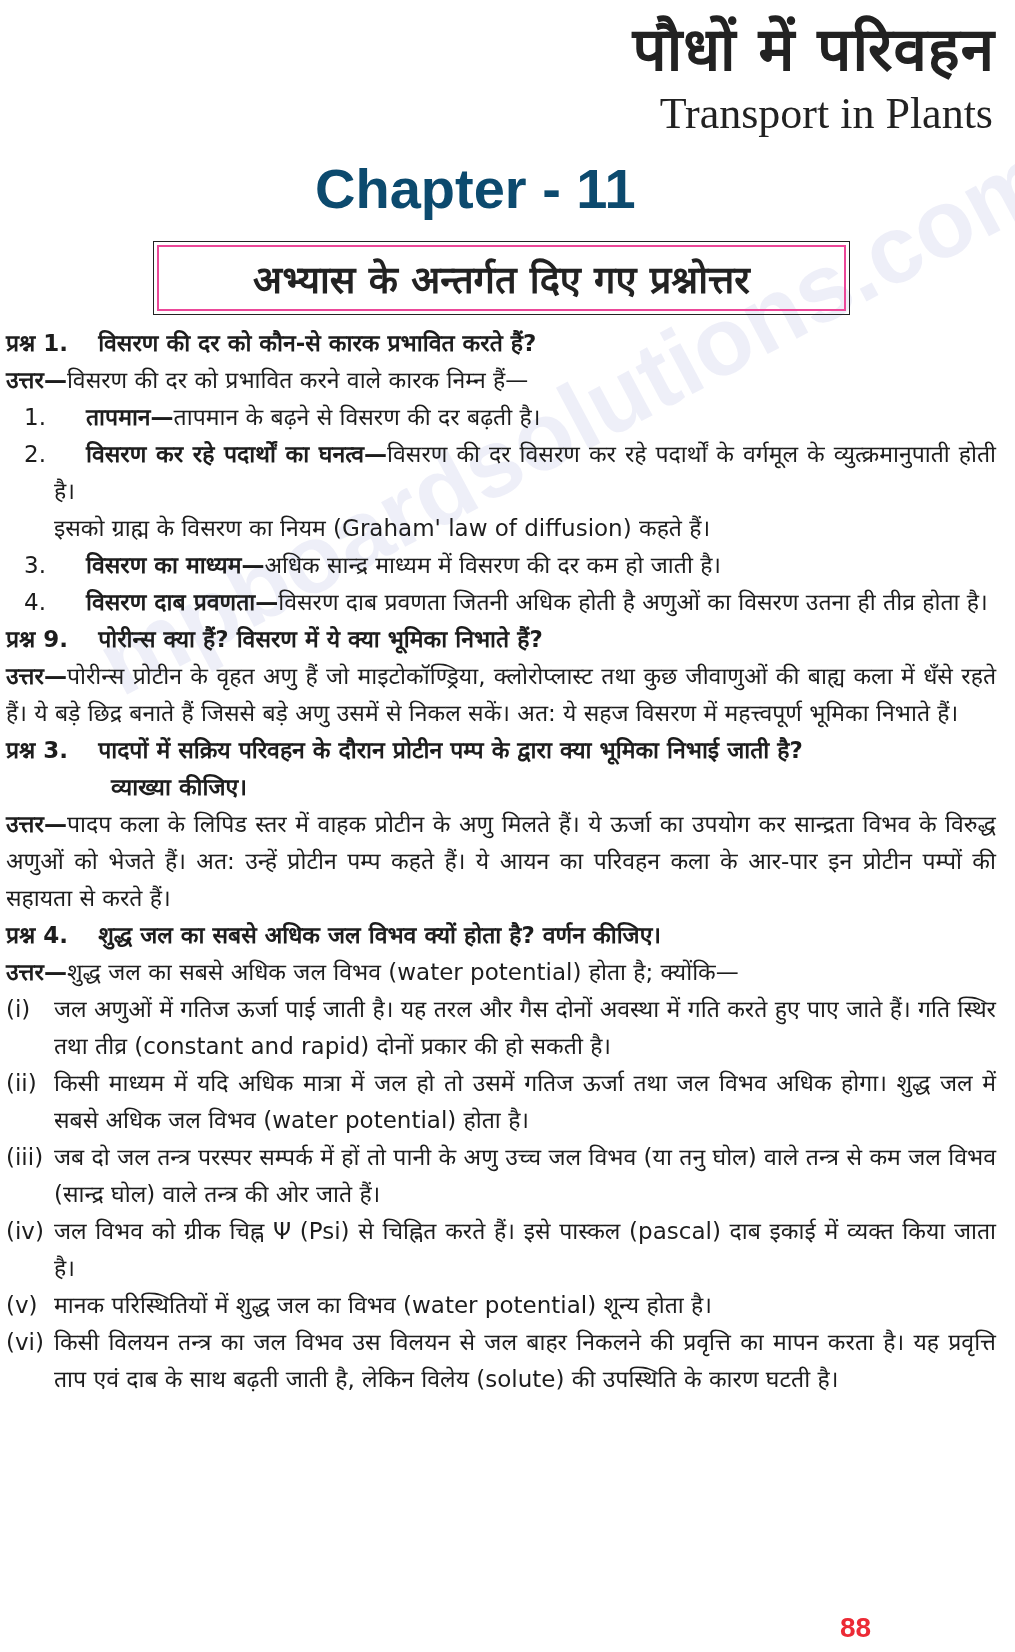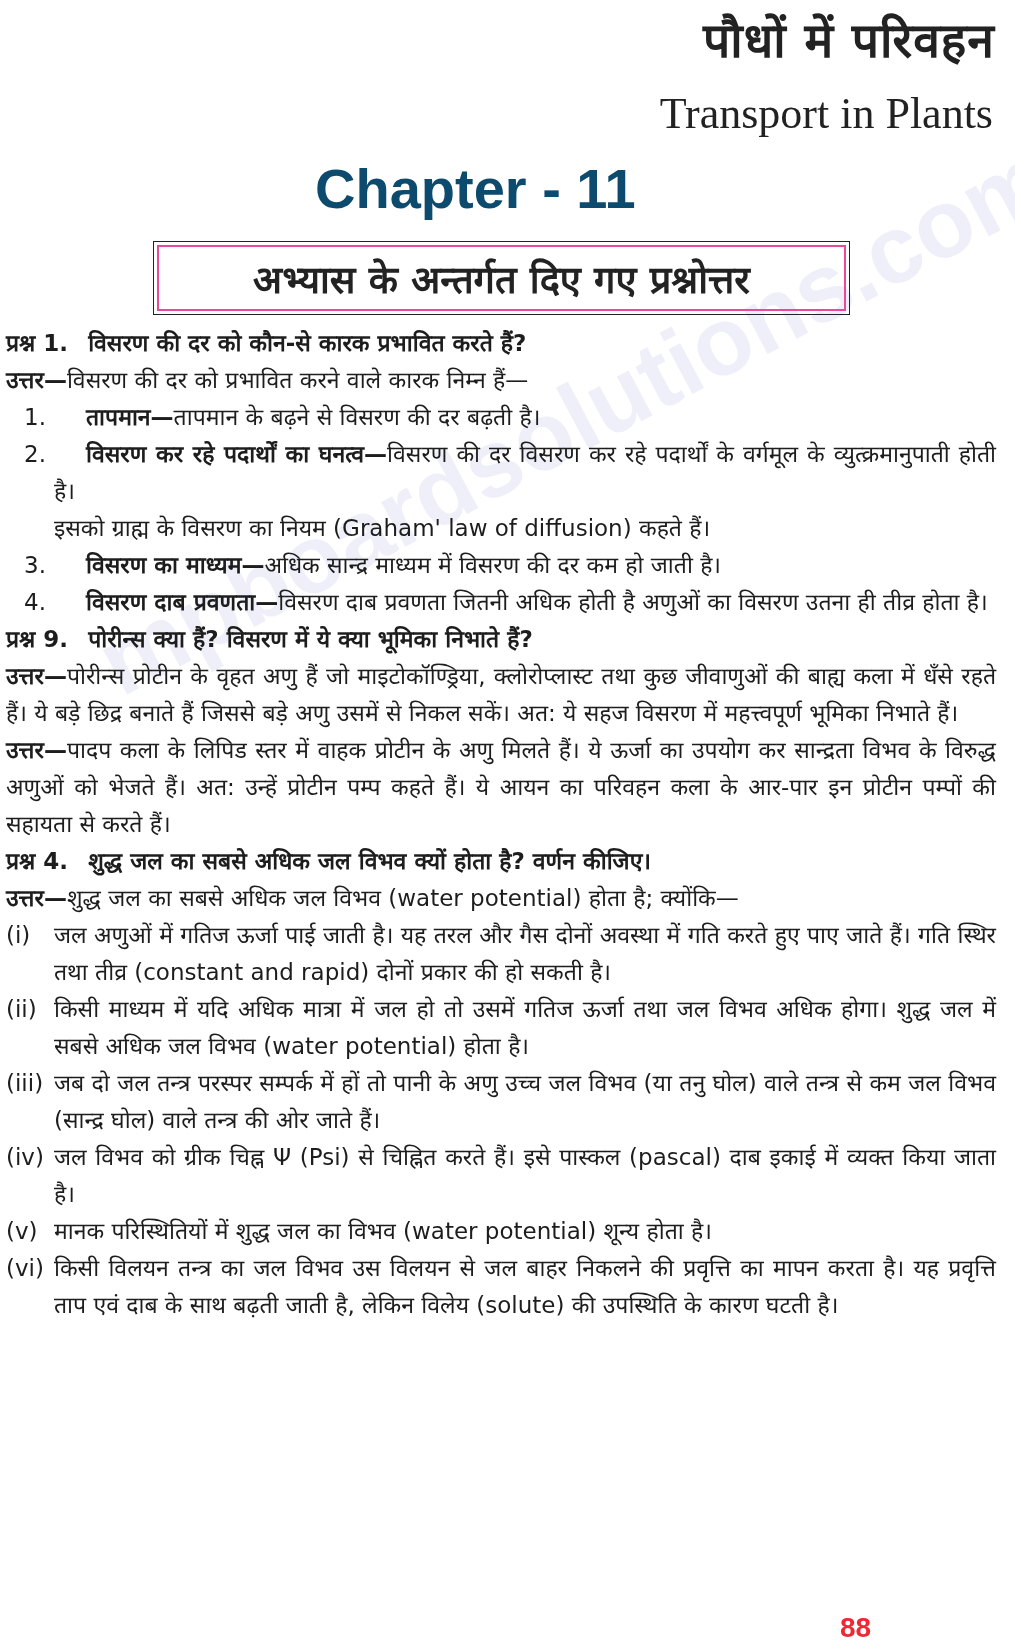--- a/index.html
+++ b/index.html
@@ -10,21 +10,21 @@
   }
   .watermark {
     position: absolute; left: 80px; top: 620px; width: 900px;
     transform: rotate(-28deg); transform-origin: left top;
     font-family: "Liberation Sans", sans-serif; font-weight: bold;
     font-size: 96px; color: rgba(120,130,200,0.13); white-space: nowrap;
     pointer-events: none;
   }
   .title-hi {
     position: absolute; right: 20px; top: 6px;
-    font-size: 48px; font-weight: bold; color: #222; letter-spacing: 1px;
+    font-size: 60px; font-weight: bold; color: #222; letter-spacing: 1px;
   }
   .title-en {
     position: absolute; right: 22px; top: 88px;
     font-family: Liberation Serif, serif; font-size: 44px; color: #222;
   }
   .chapter {
     position: absolute; left: 315px; top: 156px;
     font-family: "Liberation Sans", sans-serif; font-weight: bold;
     font-size: 56px; color: #0c4a6e;
   }
@@ -32,21 +32,21 @@
     position: absolute; left: 157px; top: 245px; width: 685px; height: 62px;
     border: 2px solid #ec4899; outline: 1px solid #222; outline-offset: 3px;
     display: flex; align-items: center; justify-content: center;
     font-size: 38px; font-weight: bold; color: #222;
   }
   .content {
     position: absolute; left: 6px; top: 325px; width: 990px;
     font-size: 23px; line-height: 37px; color: #1d1d1d;
   }
   .q { font-weight: bold; margin-top: 0; }
-  .q .lbl { margin-right: 12px; }
+  .q .lbl { margin-right: 22px; }
   .q .cont { padding-left: 105px; display: block; }
   .a .lbl { font-weight: bold; }
   .item { display: flex; }
   .item .num { flex: 0 0 auto; }
   .item .txt { flex: 1; text-align: justify; }
   .numlist .item { padding-left: 18px; }
   .numlist .num { width: 30px; }
   .romlist .num { width: 48px; }
   .b { font-weight: bold; margin-left: 32px; }
   .para { text-align: justify; }
@@ -95,20 +95,25 @@
   </div>
 
   <div class="q">
     <span class="lbl">प्रश्न 9.</span>
     <span>पोरीन्स क्या हैं? विसरण में ये क्या भूमिका निभाते हैं?</span>
   </div>
   <div class="a para">
     <span class="lbl">उत्तर—</span><span>पोरीन्स प्रोटीन के वृहत अणु हैं जो माइटोकॉण्ड्रिया, क्लोरोप्लास्ट तथा कुछ जीवाणुओं की बाह्य कला में धँसे रहते हैं। ये बड़े छिद्र बनाते हैं जिससे बड़े अणु उसमें से निकल सकें। अत: ये सहज विसरण में महत्त्वपूर्ण भूमिका निभाते हैं।</span>
   </div>
 
+  <div class="q">
+    <span class="lbl">प्रश्न 3.</span>
+    <span>पादपों में सक्रिय परिवहन के दौरान प्रोटीन पम्प के द्वारा क्या भूमिका निभाई जाती है?</span>
+    <span class="cont">व्याख्या कीजिए।</span>
+  </div>
   <div class="a para">
     <span class="lbl">उत्तर—</span><span>पादप कला के लिपिड स्तर में वाहक प्रोटीन के अणु मिलते हैं। ये ऊर्जा का उपयोग कर सान्द्रता विभव के विरुद्ध अणुओं को भेजते हैं। अत: उन्हें प्रोटीन पम्प कहते हैं। ये आयन का परिवहन कला के आर-पार इन प्रोटीन पम्पों की सहायता से करते हैं।</span>
   </div>
 
   <div class="q">
     <span class="lbl">प्रश्न 4.</span>
     <span>शुद्ध जल का सबसे अधिक जल विभव क्यों होता है? वर्णन कीजिए।</span>
   </div>
   <div class="a">
     <span class="lbl">उत्तर—</span><span>शुद्ध जल का सबसे अधिक जल विभव (water potential) होता है; क्योंकि—</span>

